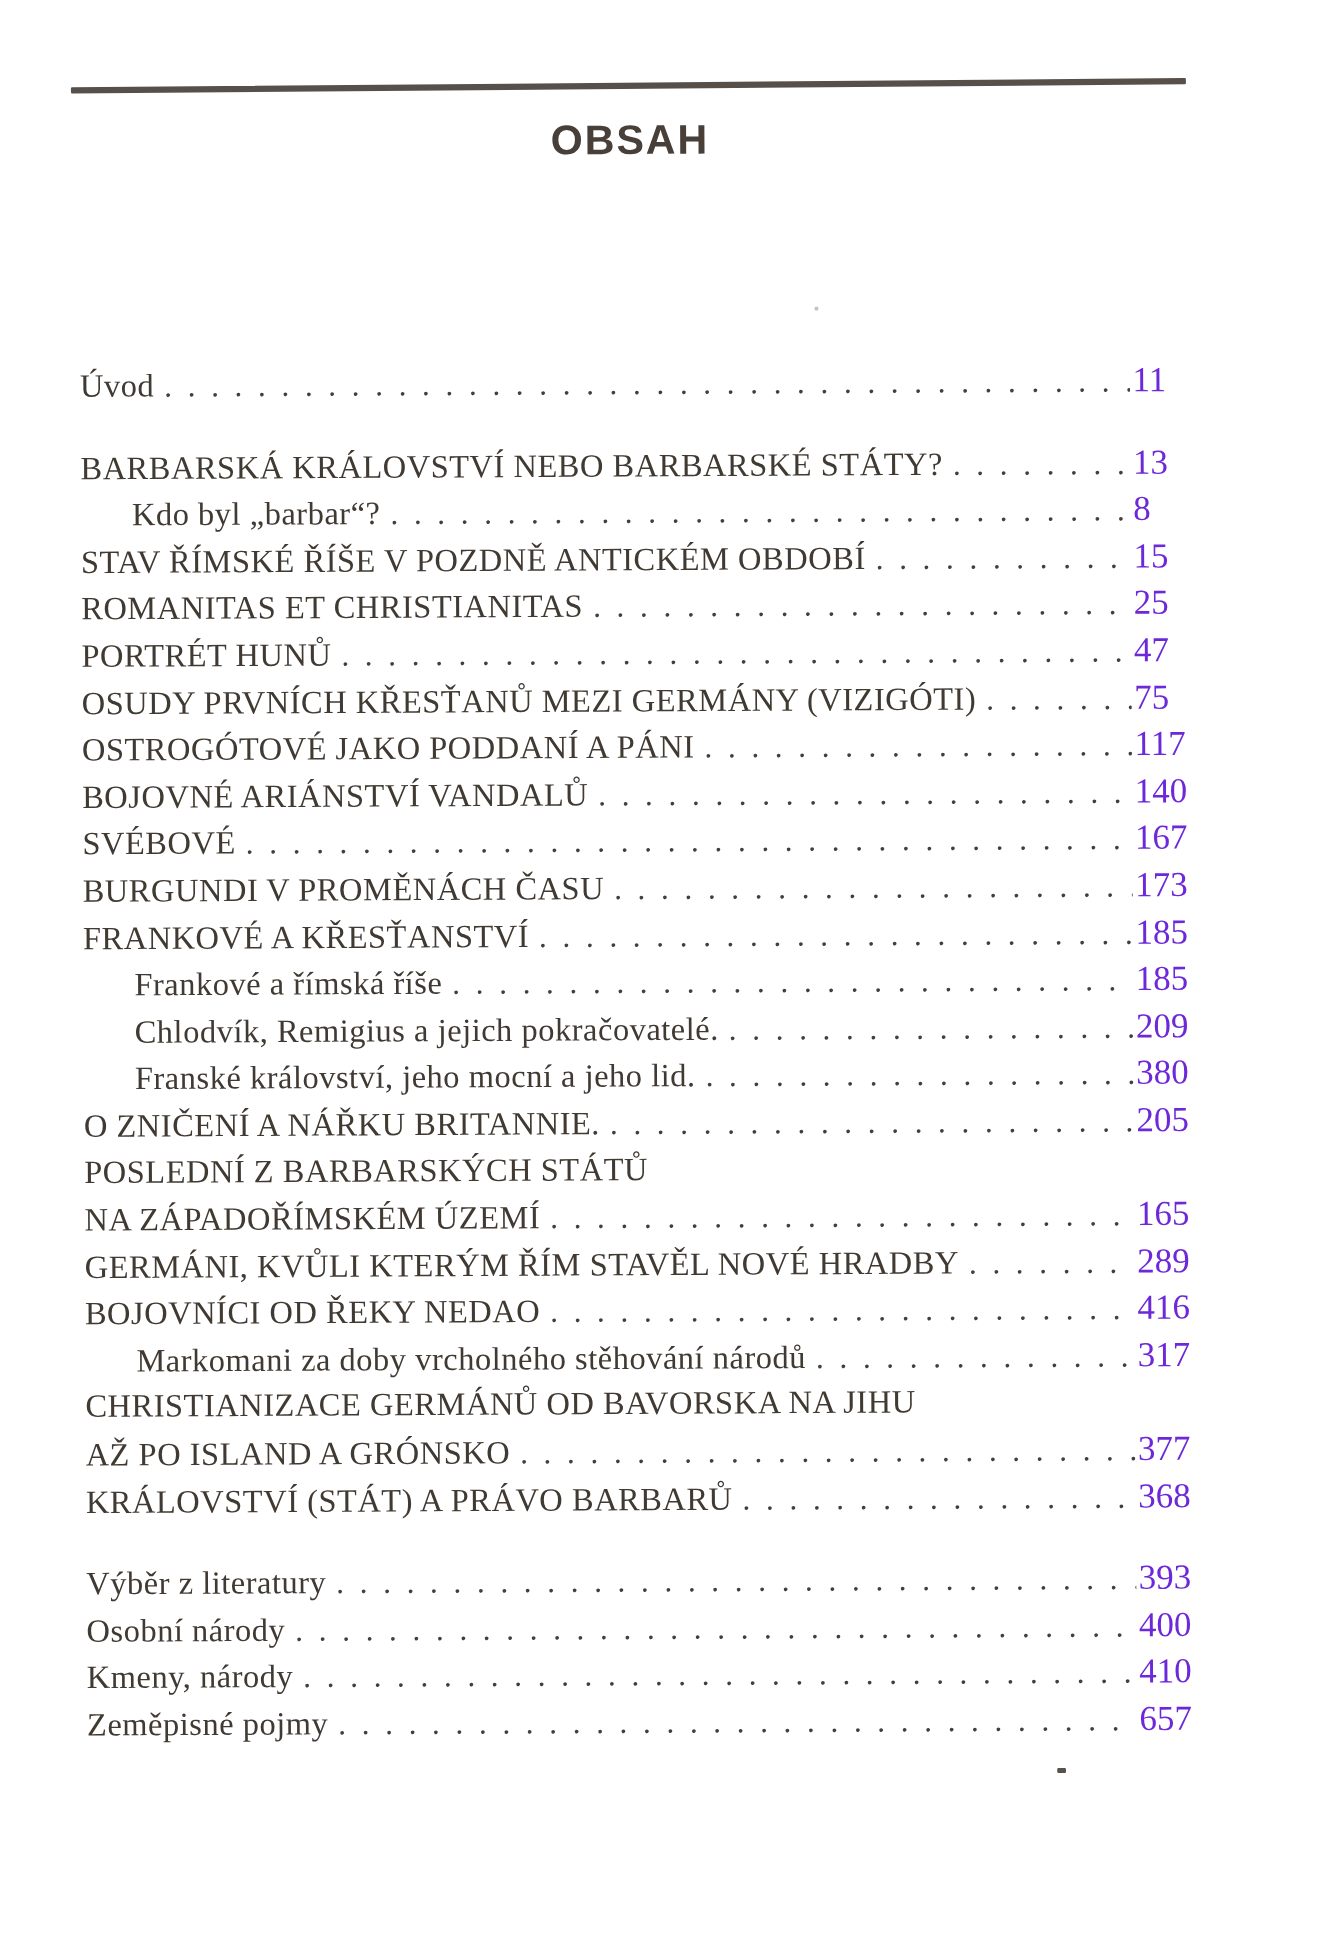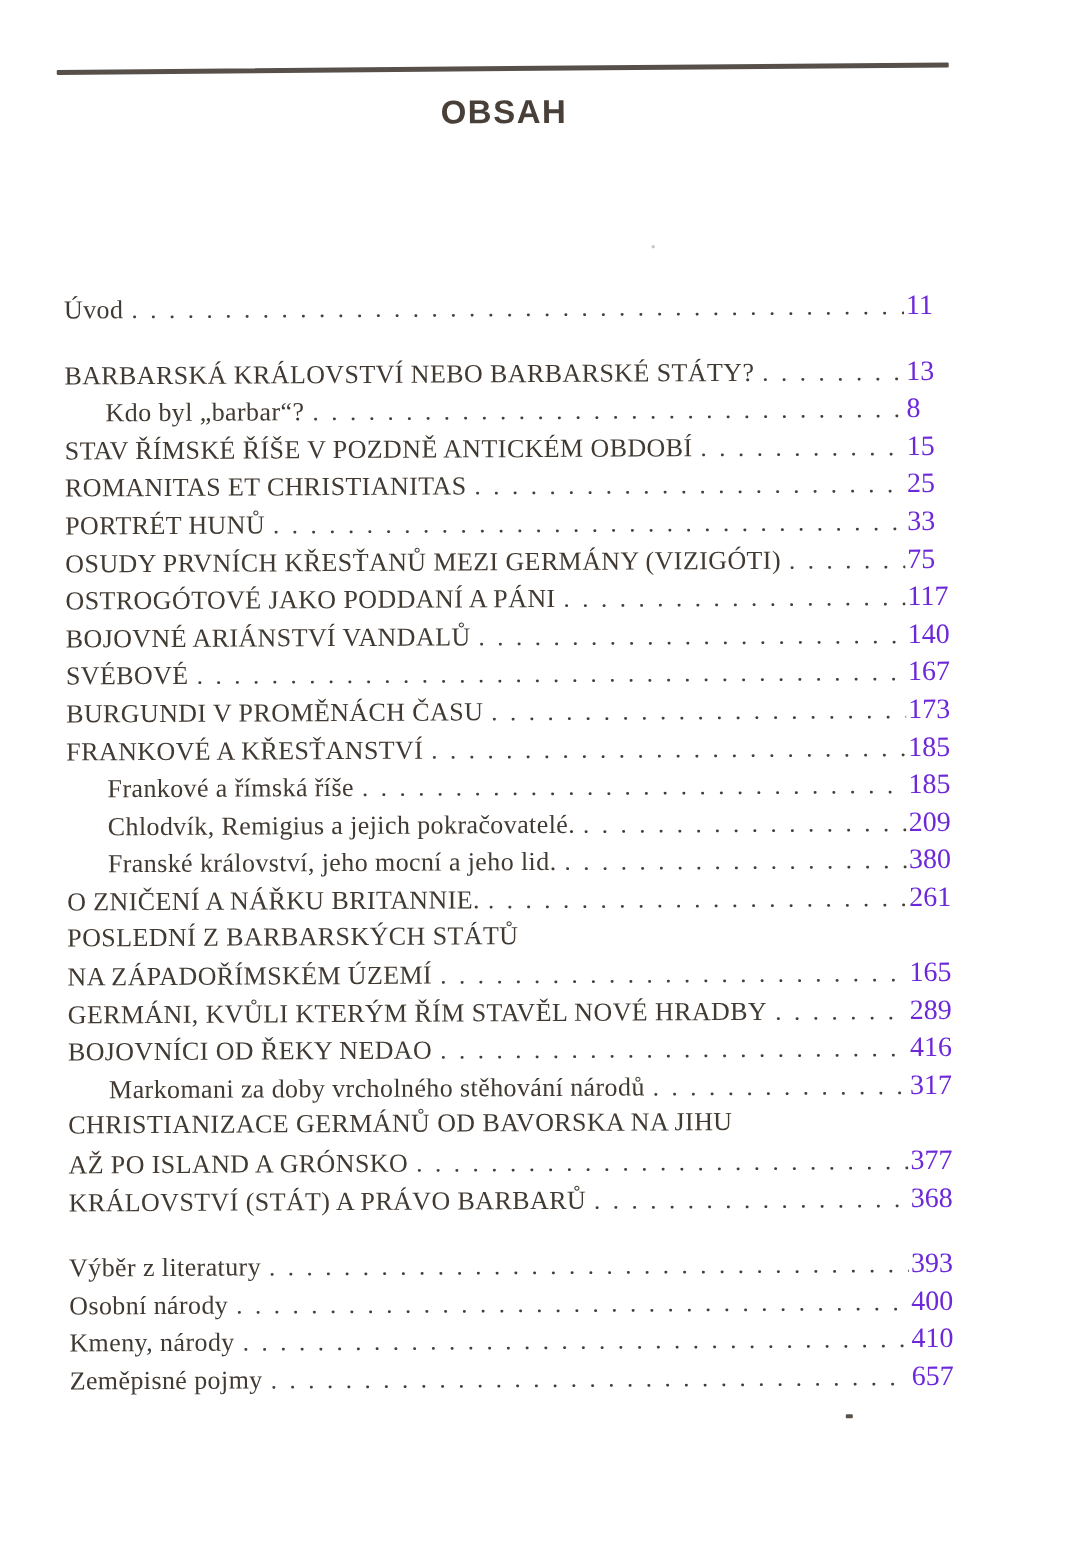--- a/index.html
+++ b/index.html
@@ -113,21 +113,21 @@
         <span class="pagenum">15</span>
       </div>
       <div class="row">
         <span class="label">ROMANITAS ET CHRISTIANITAS</span>
         <span class="dots"></span>
         <span class="pagenum">25</span>
       </div>
       <div class="row">
         <span class="label">PORTRÉT HUNŮ</span>
         <span class="dots"></span>
-        <span class="pagenum">33</span>
+        <span class="pagenum">47</span>
       </div>
       <div class="row">
         <span class="label">OSUDY PRVNÍCH KŘESŤANŮ MEZI GERMÁNY (VIZIGÓTI)</span>
         <span class="dots"></span>
         <span class="pagenum">75</span>
       </div>
       <div class="row">
         <span class="label">OSTROGÓTOVÉ JAKO PODDANÍ A PÁNI</span>
         <span class="dots"></span>
         <span class="pagenum">117</span>
@@ -163,21 +163,21 @@
         <span class="pagenum">209</span>
       </div>
       <div class="row indent">
         <span class="label">Franské království, jeho mocní a jeho lid.</span>
         <span class="dots"></span>
         <span class="pagenum">380</span>
       </div>
       <div class="row">
         <span class="label">O ZNIČENÍ A NÁŘKU BRITANNIE.</span>
         <span class="dots"></span>
-        <span class="pagenum">261</span>
+        <span class="pagenum">205</span>
       </div>
       <div class="row">
         <span class="label">POSLEDNÍ Z BARBARSKÝCH STÁTŮ</span>
       </div>
       <div class="row">
         <span class="label">NA ZÁPADOŘÍMSKÉM ÚZEMÍ</span>
         <span class="dots"></span>
         <span class="pagenum">165</span>
       </div>
       <div class="row">

